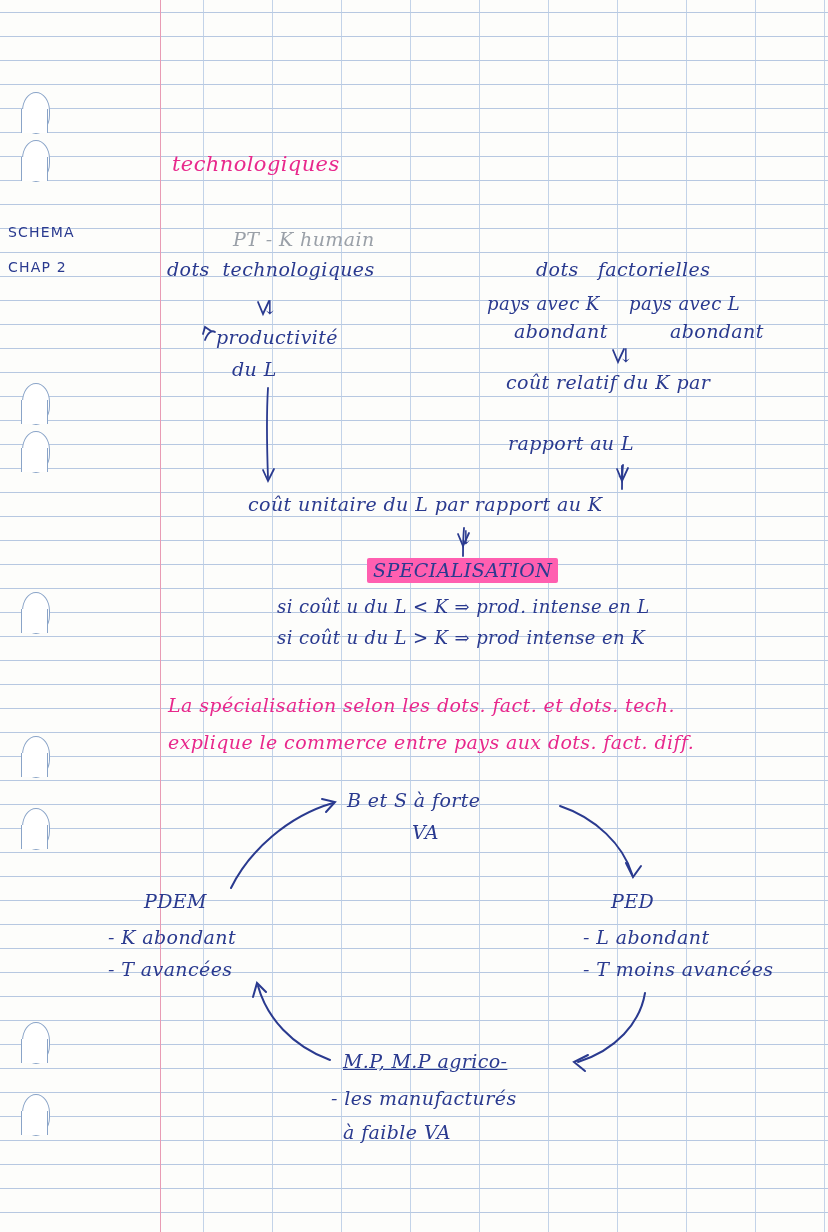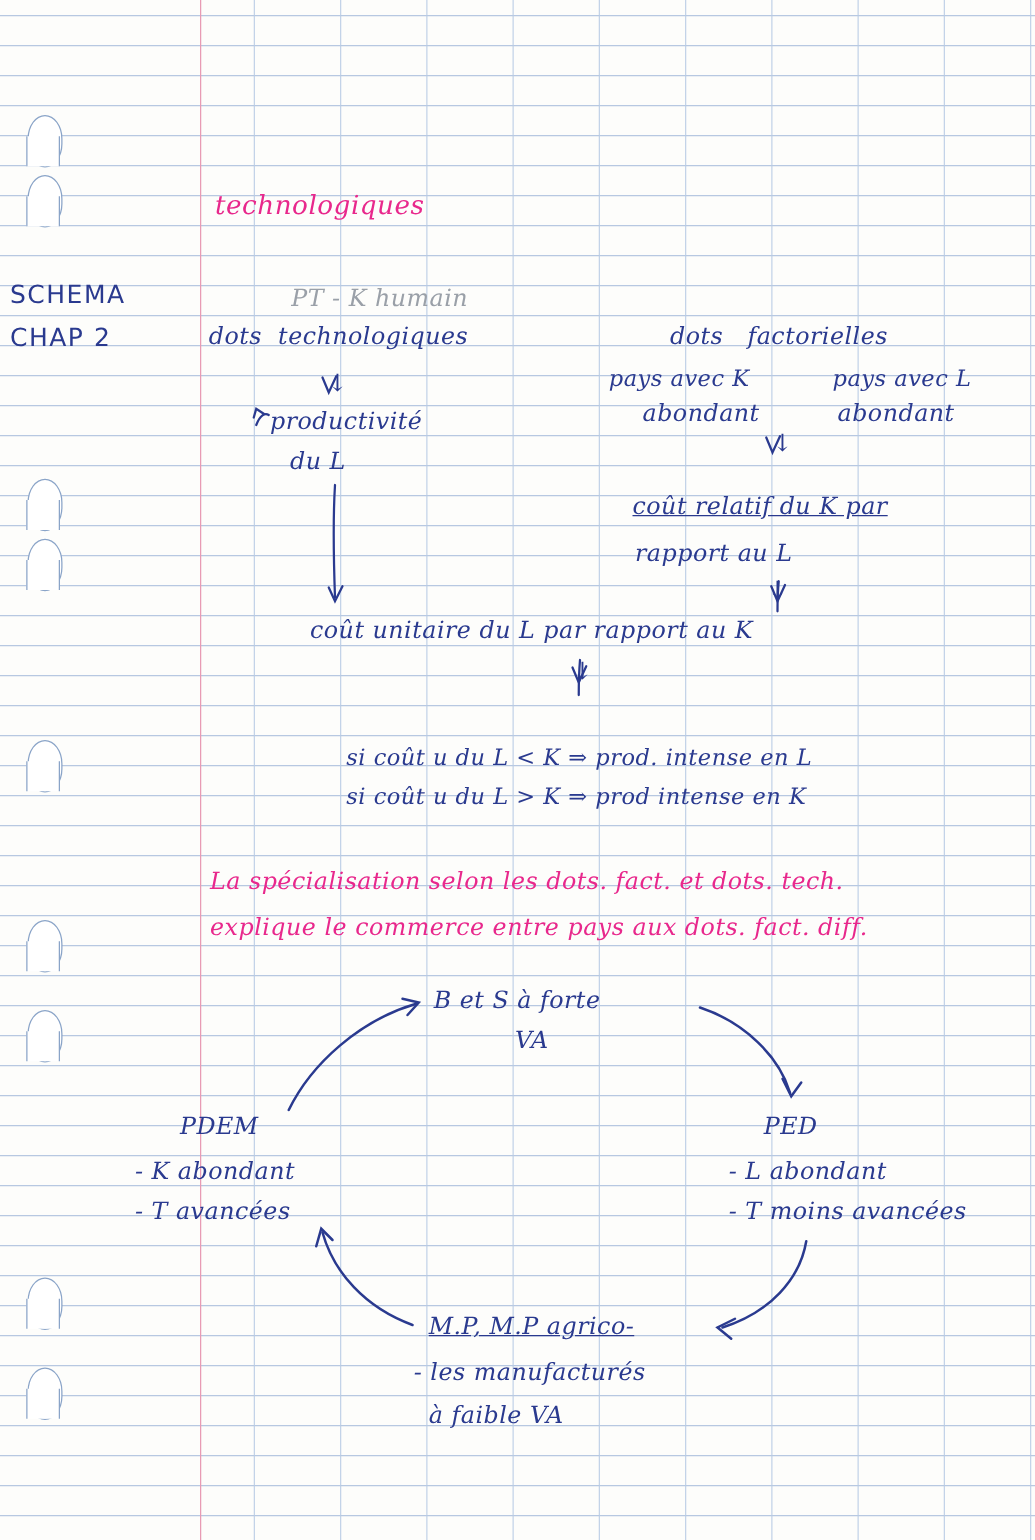--- a/index.html
+++ b/index.html
@@ -80,21 +80,21 @@
   .gray   { color: #9aa0a8; }
 
   .t-title { font-size: 21px; }
   .t-big   { font-size: 19px; }
   .t-mid   { font-size: 18px; }
   .t-sm    { font-size: 19px; }
 
   .label-left {
     font-family: "DejaVu Sans", sans-serif;
     font-style: normal;
-    font-size: 20px;
+    font-size: 14px;
     letter-spacing: 1.2px;
     color: #2a3a8f;
   }
 
   .highlight {
     background: #ff5fb0;
     color: #2a3a8f;
     padding: 1px 6px 2px 6px;
     border-radius: 2px;
   }
@@ -197,30 +197,31 @@
   <div class="hw gray t-sm" style="left:233px; top:229px;">PT - K humain</div>
 
   <div class="hw blue t-big" style="left:167px; top:259px;">dots  technologiques</div>
   <div class="hw blue t-big" style="left:262px; top:297px;">↓</div>
   <div class="hw blue t-big" style="left:216px; top:327px;">productivité</div>
   <div class="hw blue t-big" style="left:232px; top:359px;">du L</div>
 
   <div class="hw blue t-big" style="left:536px; top:259px;">dots   factorielles</div>
   <div class="hw blue t-mid" style="left:487px; top:294px;">pays avec K</div>
   <div class="hw blue t-sm" style="left:514px; top:321px;">abondant</div>
-  <div class="hw blue t-mid" style="left:666px; top:294px;text-align:right;">pays avec L</div>
+  <div class="hw blue t-mid" style="left:629px; top:294px;text-align:right;">pays avec L</div>
   <div class="hw blue t-sm" style="left:670px; top:321px;">abondant</div>
   <div class="hw blue t-big" style="left:618px; top:345px;">↓</div>
-  <div class="hw blue t-big" style="left:506px; top:395px;text-decoration:underline;">coût relatif du K par</div>
+  <div class="hw blue t-big" style="left:506px; top:372px;">coût relatif du K par</div>
   <div class="hw blue t-big" style="left:508px; top:433px;">rapport au L</div>
   <div class="hw blue t-big" style="left:614px; top:462px;">↓</div>
 
   <div class="hw blue t-big" style="left:248px; top:494px;">coût unitaire du L par rapport au K</div>
   <div class="hw blue t-big" style="left:458px; top:527px;">↓</div>
 
+  <div class="hw t-big" style="left:367px; top:560px;"><span class="highlight">SPECIALISATION</span></div>
 
   <div class="hw blue t-mid" style="left:277px; top:597px;">si coût u du L &lt; K ⇒ prod. intense en L</div>
   <div class="hw pink t-big" style="left:168px; top:695px;">La spécialisation selon les dots. fact. et dots. tech.</div>
 
   <div class="hw blue t-mid" style="left:277px; top:628px;">si coût u du L &gt; K ⇒ prod intense en K</div>
   <div class="hw pink t-big" style="left:168px; top:732px;">explique le commerce entre pays aux dots. fact. diff.</div>
 
   <div class="hw blue t-big" style="left:347px; top:790px;">B et S à forte</div>
   <div class="hw blue t-big" style="left:412px; top:822px;">VA</div>
 

